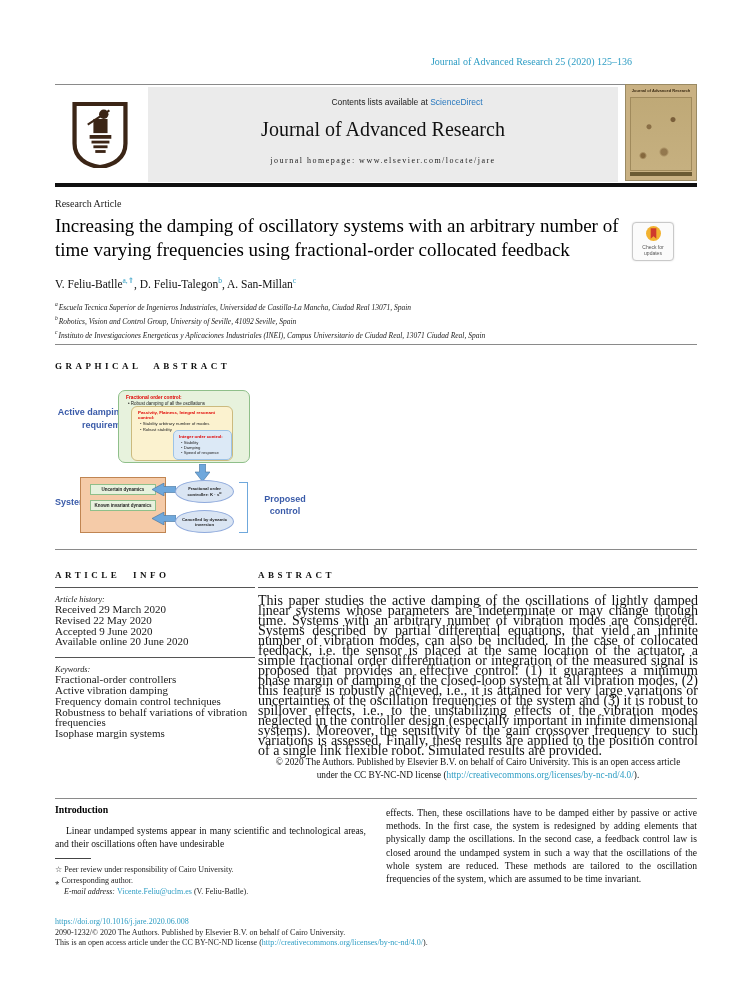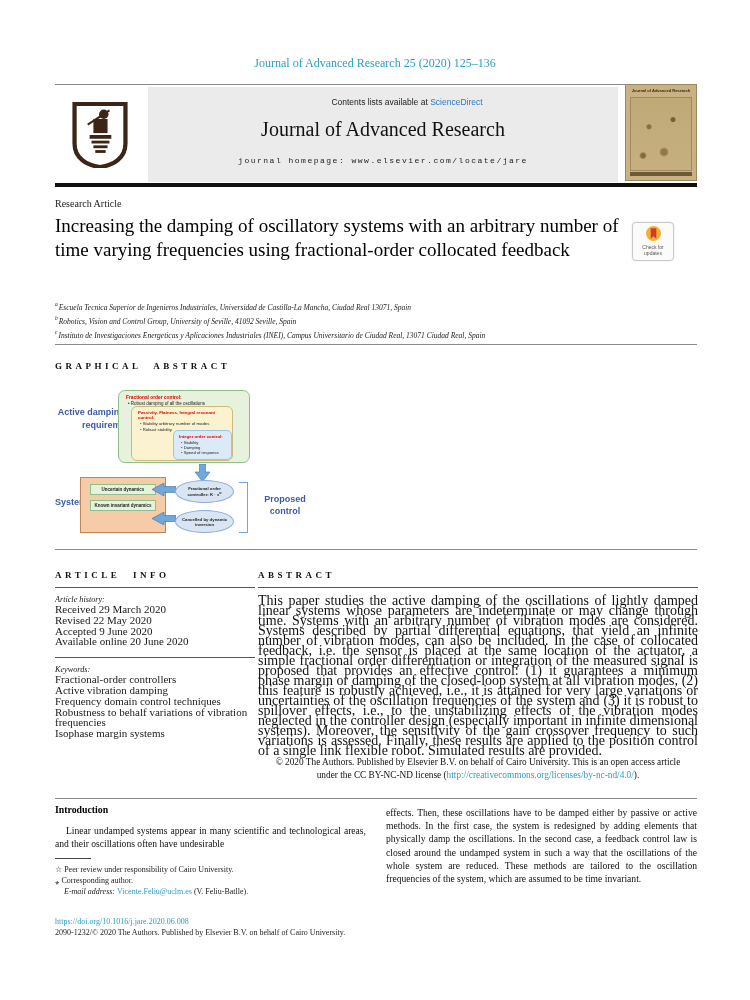--- a/index.html
+++ b/index.html
@@ -2,32 +2,32 @@
 <html style="--link: #2E9DC4; --sd: #2878BE; --red: #E00000; --blue: #3A5BA9; --arrow: #6FA8DC;"><head>
 <meta charset="utf-8">
 <style>
   html,body{margin:0;padding:0;background:#fff;}
   .page{position:relative;width:750px;height:1000px;background:#fff;overflow:hidden;
         font-family:"Liberation Serif",serif;color:#1a1a1a;}
   a{cursor:pointer;text-decoration:none;}
   .lnk{color:var(--link,#2E9DC4);}
 
   
-  .citation{position:absolute;top:56px;left:0;width:750px;text-align:center;
-            font-size:12px;color:var(--link,#2E9DC4);}
+  .citation{position:absolute;top:56px;left:0;width:632px;text-align:right;
+            font-size:10px;color:var(--link,#2E9DC4);}
 
   
   .masthead{position:absolute;left:55px;top:84px;width:642px;height:103px;}
   .rule-top{position:absolute;top:0;left:0;width:642px;border-top:1px solid #8a8a8a;}
   .logo{position:absolute;left:0;top:4px;width:90px;height:93px;display:flex;align-items:center;justify-content:center;}
   .mh-center{position:absolute;left:93px;top:3px;width:470px;height:95px;background:#ebebeb;text-align:center;}
   .mh-contents{margin-top:10px;font-family:"Liberation Sans",sans-serif;font-size:8.5px;color:#222;padding-left:48px;}
   .sd{color:var(--sd,#2878BE);}
   .mh-title{margin-top:11px;font-size:20px;color:#111;}
-  .mh-home{margin-top:15px;font-family:Liberation Mono, monospace;font-size:8px;letter-spacing:1.5px;color:#222;}
+  .mh-home{margin-top:15px;font-family:Liberation Serif, serif;font-size:8px;letter-spacing:1.5px;color:#222;}
   .cover{position:absolute;right:0;top:0;width:72px;height:97px;background:#C9B183;border:1px solid #9a8a63;box-sizing:border-box;}
   .cover-title{font-family:"Liberation Sans",sans-serif;font-size:4px;font-weight:bold;color:#3a2a12;text-align:center;margin-top:3px;}
   .cover-art{position:absolute;left:4px;top:12px;right:4px;bottom:9px;border:1px solid #a08a5c;
      background:
        radial-gradient(circle at 30% 40%, #8a6f46 0 2px, rgba(0,0,0,0) 3px),
        radial-gradient(circle at 70% 30%, #7a5f3a 0 2px, rgba(0,0,0,0) 3px),
        radial-gradient(circle at 55% 75%, #93784e 0 3px, rgba(0,0,0,0) 5px),
        radial-gradient(circle at 20% 80%, #85683d 0 2px, rgba(0,0,0,0) 4px),
        linear-gradient(#bfa977,#c6b080);}
   .cover-band{position:absolute;left:4px;bottom:4px;right:4px;height:4px;background:#6b5a33;}
@@ -151,20 +151,25 @@
   <h1 class="title" style="margin:0;font-weight:normal;">Increasing the damping of oscillatory systems with an arbitrary number of time varying frequencies using fractional-order collocated feedback</h1>
 
   <div class="badge">
     <svg width="15" height="15" viewBox="0 0 16 16">
       <circle cx="8" cy="8" r="8" fill="#F2B230"></circle>
       <path d="M5,2.5 h6 v11 l-3,-2.6 l-3,2.6 z" fill="#CF3A2D"></path>
     </svg>
     <div class="badge-text">Check for updates</div>
   </div>
 
+  <div class="authors">
+    <span><span>V. Feliu-Batlle</span><sup class="lnk">a,⇑</sup><span>, </span></span>
+    <span><span>D. Feliu-Talegon</span><sup class="lnk">b</sup><span>, </span></span>
+    <span><span>A. San-Millan</span><sup class="lnk">c</sup><span></span></span>
+  </div>
 
   <div class="affils">
     <div><sup>a</sup><span>Escuela Tecnica Superior de Ingenieros Industriales, Universidad de Castilla-La Mancha, Ciudad Real 13071, Spain</span></div>
     <div><sup>b</sup><span>Robotics, Vision and Control Group, University of Seville, 41092 Seville, Spain</span></div>
     <div><sup>c</sup><span>Instituto de Investigaciones Energeticas y Aplicaciones Industriales (INEI), Campus Universitario de Ciudad Real, 13071 Ciudad Real, Spain</span></div>
   </div>
 
   <div class="hrule r1"></div>
   <div class="ga-heading">GRAPHICAL ABSTRACT</div>
 
@@ -263,15 +268,18 @@
     <div>☆ Peer review under responsibility of Cairo University.</div>
     <div>⁎ Corresponding author.</div>
     <div class="fn-email">
       <span class="em-label">E-mail address: </span><a class="lnk">Vicente.Feliu@uclm.es</a><span> (V. Feliu-Batlle).</span>
     </div>
   </div>
 
   <div class="footer">
     <div><a class="lnk">https://doi.org/10.1016/j.jare.2020.06.008</a></div>
     <div>2090-1232/© 2020 The Authors. Published by Elsevier B.V. on behalf of Cairo University.</div>
+    <div>
+      <span>This is an open access article under the CC BY-NC-ND license (</span><a class="lnk">http://creativecommons.org/licenses/by-nc-nd/4.0/</a><span>).</span>
+    </div>
   </div>
 
 </div>
 
 </body></html>

